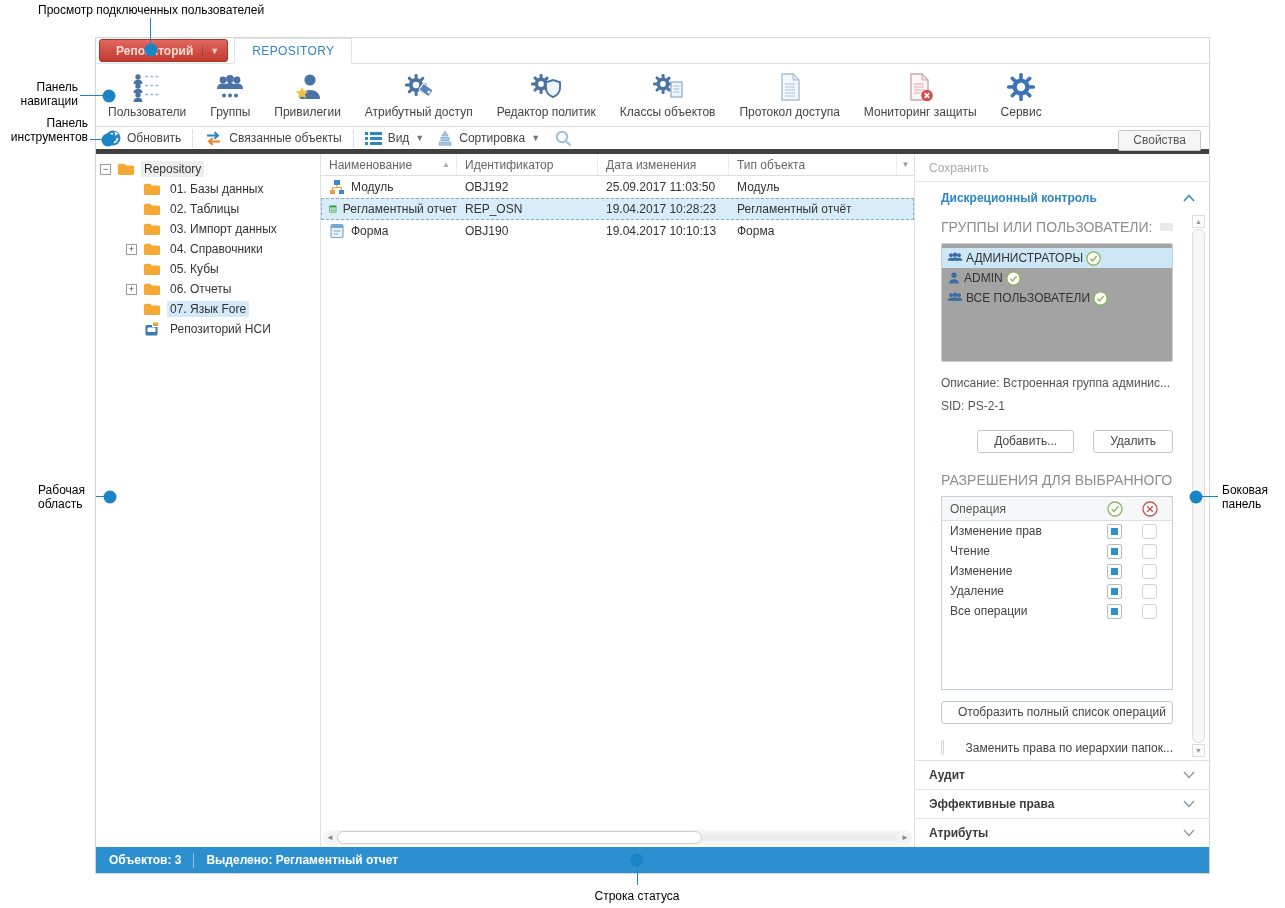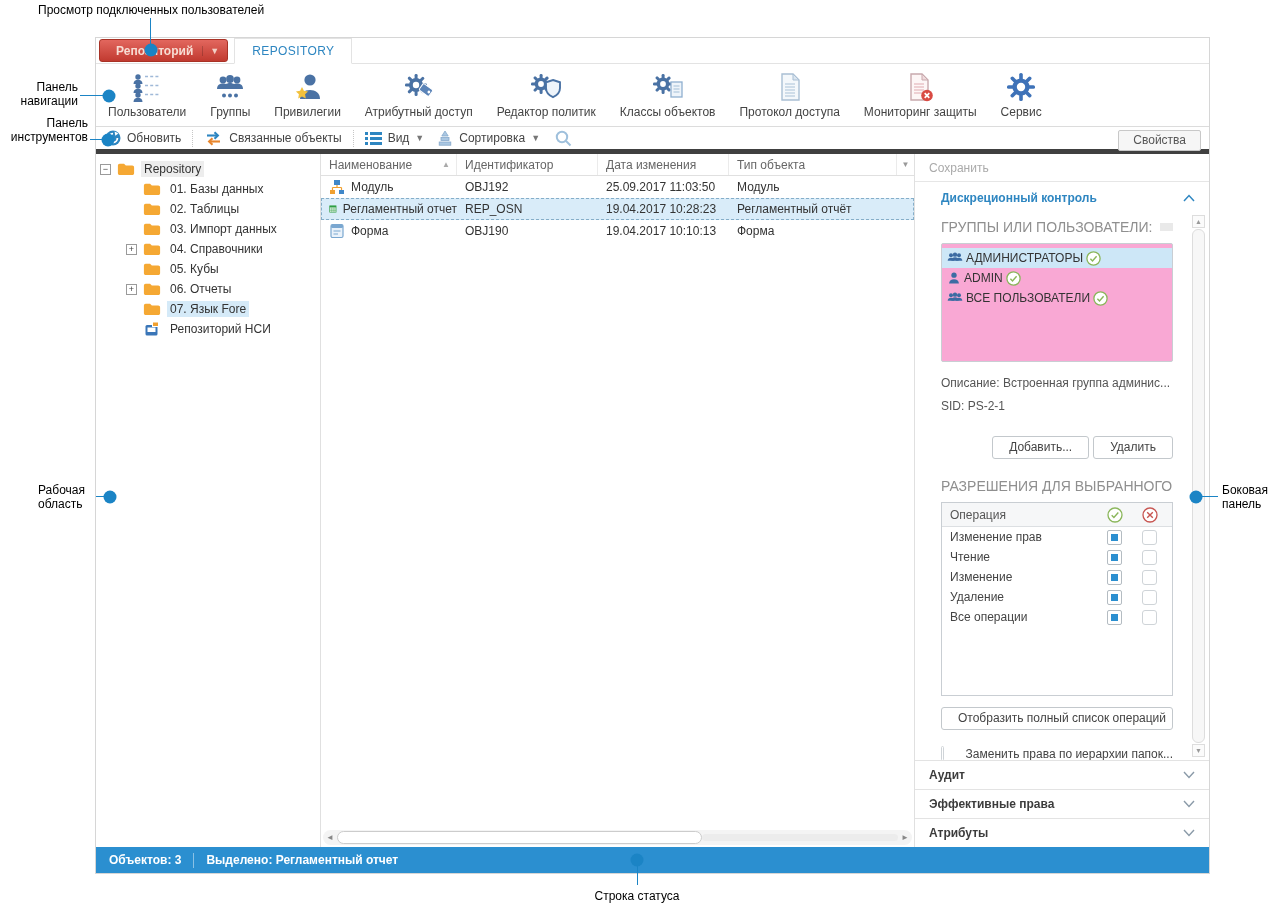--- a/index.html
+++ b/index.html
@@ -61,26 +61,26 @@
   .htrack { flex:1; height:7px; background:#ececec; border-radius:4px; }
 
   
   .sidebar { width:294px; flex:none; display:flex; flex-direction:column; position:relative; background:#fff; }
   .save-row { height:28px; line-height:28px; padding-left:14px; color:#aaa; border-bottom:1px solid #e6e6e6; flex:none; }
   .dk-header { height:31px; display:flex; align-items:center; padding:0 14px 0 26px; color:#2e86c1; font-weight:bold; flex:none; }
   .dk-header svg { margin-left:auto; }
   .dk-body { flex:1; padding:6px 36px 0 26px; min-height:0; overflow:hidden; }
   .glabel { display:flex; align-items:center; color:#8f8f8f; font-size:14px; white-space:nowrap; }
   .glabel::after { content:""; flex:1; height:8px; background:#e9e9e9; margin-left:8px; }
-  .groups-box { margin-top:8px; height:119px; border:1px solid #c9ced3; border-radius:2px; padding-top:4px; background:#f9a8d4; }
+  .groups-box { margin-top:8px; height:119px; border:1px solid #c9ced3; border-radius:2px; padding-top:4px; background:#a3a3a3; }
   .grp { height:20px; display:flex; align-items:center; gap:3px; padding:0 6px 0 5px; white-space:nowrap; }
   .grp.selected { background:#cde7f7; }
   .desc-row { margin-top:14px; color:#555; white-space:nowrap; }
   .sid-row { margin-top:9px; color:#555; }
-  .btn-row { margin-top:23px; display:flex; justify-content:flex-end; gap:4px; }
+  .btn-row { margin-top:17px; display:flex; justify-content:flex-end; gap:19px; }
   .btn { height:23px; line-height:21px; padding:0 16px; border:1px solid #c3c8cc; border-radius:3px; background:#fff; color:#444; white-space:nowrap; }
   .perm-label { margin-top:19px; }
   .perm-table { margin-top:8px; height:194px; border:1px solid #c9ced3; background:#fff; }
   .perm-head { height:24px; display:grid; grid-template-columns:1fr 35px 35px 5px; align-items:center; background:#f6f7f8; border-bottom:1px solid #dcdfe2; color:#555; }
   .perm-head .pc { padding-left:8px; }
   .perm-head .circ { justify-self:center; }
   .perm-row { height:20px; display:grid; grid-template-columns:1fr 35px 35px 5px; align-items:center; color:#444; }
   .perm-row .pn { padding-left:8px; }
   .cbcell { justify-self:center; }
   .cb { display:inline-block; width:15px; height:15px; border:1px solid #b4bcc2; border-radius:2px; background:#fff; position:relative; vertical-align:middle; }

